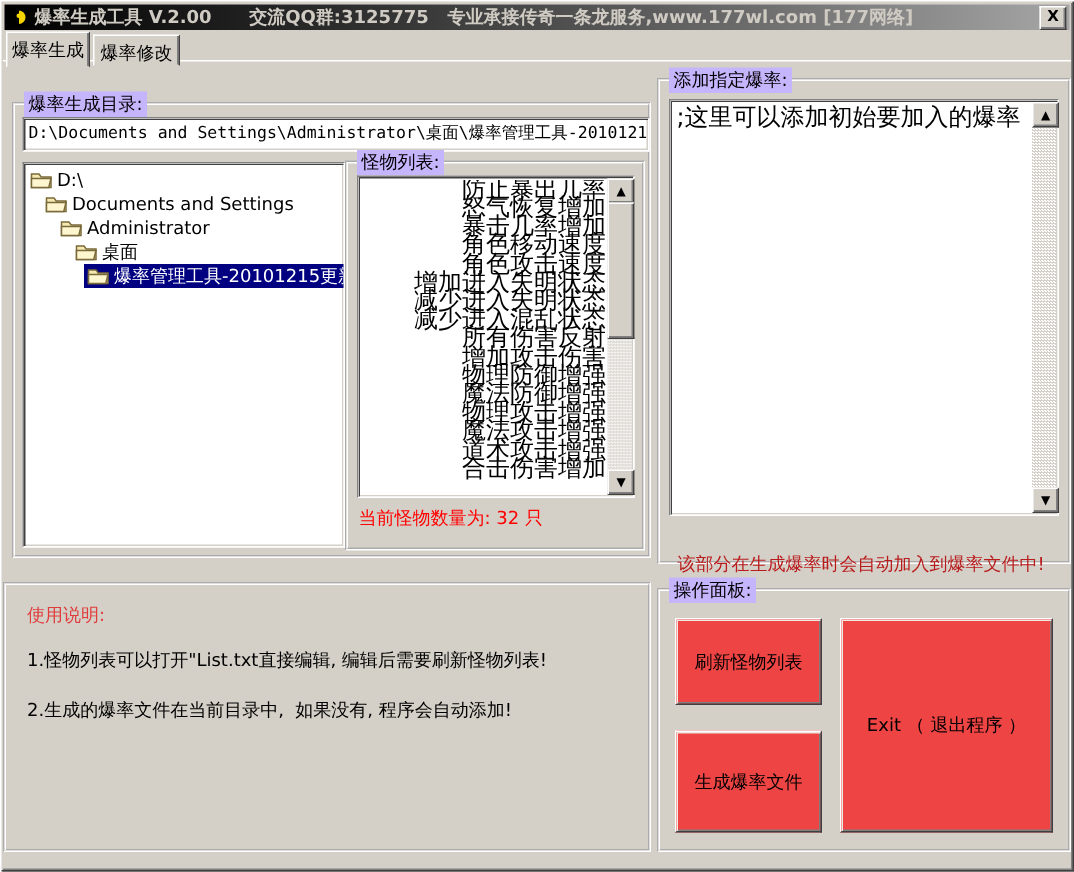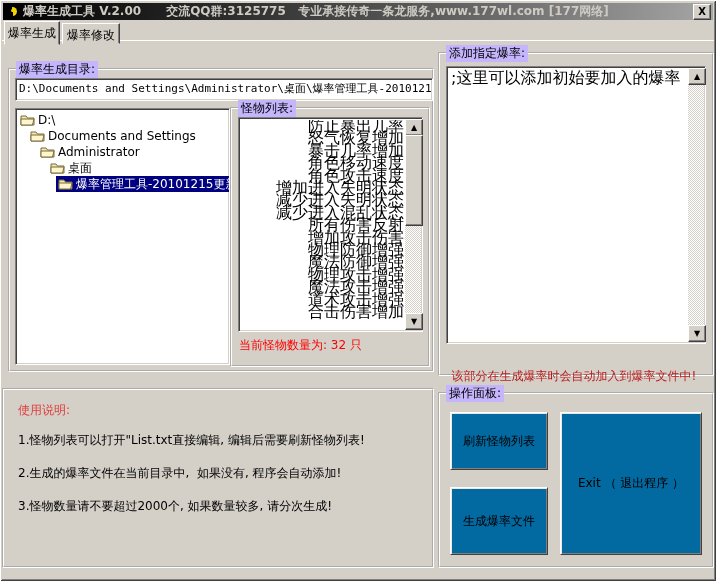--- a/index.html
+++ b/index.html
@@ -71,21 +71,21 @@
     border:1px solid;border-color:#fff #404040 #404040 #fff;
     box-shadow: inset -1px -1px 0 #808080;}
   
   .addarea{position:absolute;left:446px;top:66px;width:258px;height:276px;}
   .addarea .txt{position:absolute;left:4px;top:3px;right:20px;font-size:16px;line-height:15px;white-space:pre-wrap;}
   .count-red{position:absolute;left:239px;top:337px;color:#ff0000;font-size:12px;}
   .green-note{position:absolute;left:438px;top:349px;width:272px;text-align:center;color:#b91c1c;font-size:12px;margin-top:19px;}
   .instr-title{position:absolute;left:14px;top:12px;color:#e03c3c;font-size:12px;}
   .instr-line{position:absolute;left:14px;font-size:12px;white-space:pre;}
   
-  .btn3d{position:absolute;background:#0369a1;
+  .btn3d{position:absolute;background:#ef4444;
     border:1px solid;border-color:#fff #404040 #404040 #fff;
     box-shadow: inset 1px 1px 0 #ece9e2, inset -1px -1px 0 #808080;
     display:flex;align-items:center;justify-content:center;
     font-size:12px;color:#000;cursor:default;text-align:center;}
   .btn-refresh{left:450px;top:412px;width:96px;height:56px;}
   .btn-generate{left:450px;top:487px;width:96px;height:66px;}
   .btn-exit{left:560px;top:412px;width:140px;height:141px;}
 </style>
 </head>
 <body>
@@ -217,21 +217,20 @@
       </div>
   </div>
 </div>
 
 <div class="green-note">该部分在生成爆率时会自动加入到爆率文件中!</div>
 
 <div class="panelbox" style="left:2px;top:388px;width:428px;height:176px;">
   <div class="instr-title">使用说明:</div>
   <div class="instr-line" style="top:42px;">1.怪物列表可以打开"List.txt直接编辑, 编辑后需要刷新怪物列表!</div>
   <div class="instr-line" style="top:75px;">2.生成的爆率文件在当前目录中,  如果没有, 程序会自动添加!</div>
-  <div class="instr-line" style="top:108px;">3.怪物数量请不要超过2000个, 如果数量较多, 请分次生成!</div>
 </div>
 
 <div class="groupbox" style="left:438px;top:392px;width:272px;height:172px;">
   <span class="glabel">操作面板:</span>
 </div>
 
 <div class="btn3d btn-refresh">刷新怪物列表</div>
 <div class="btn3d btn-generate">生成爆率文件</div>
 <div class="btn3d btn-exit">Exit （ 退出程序 ）</div>
 

